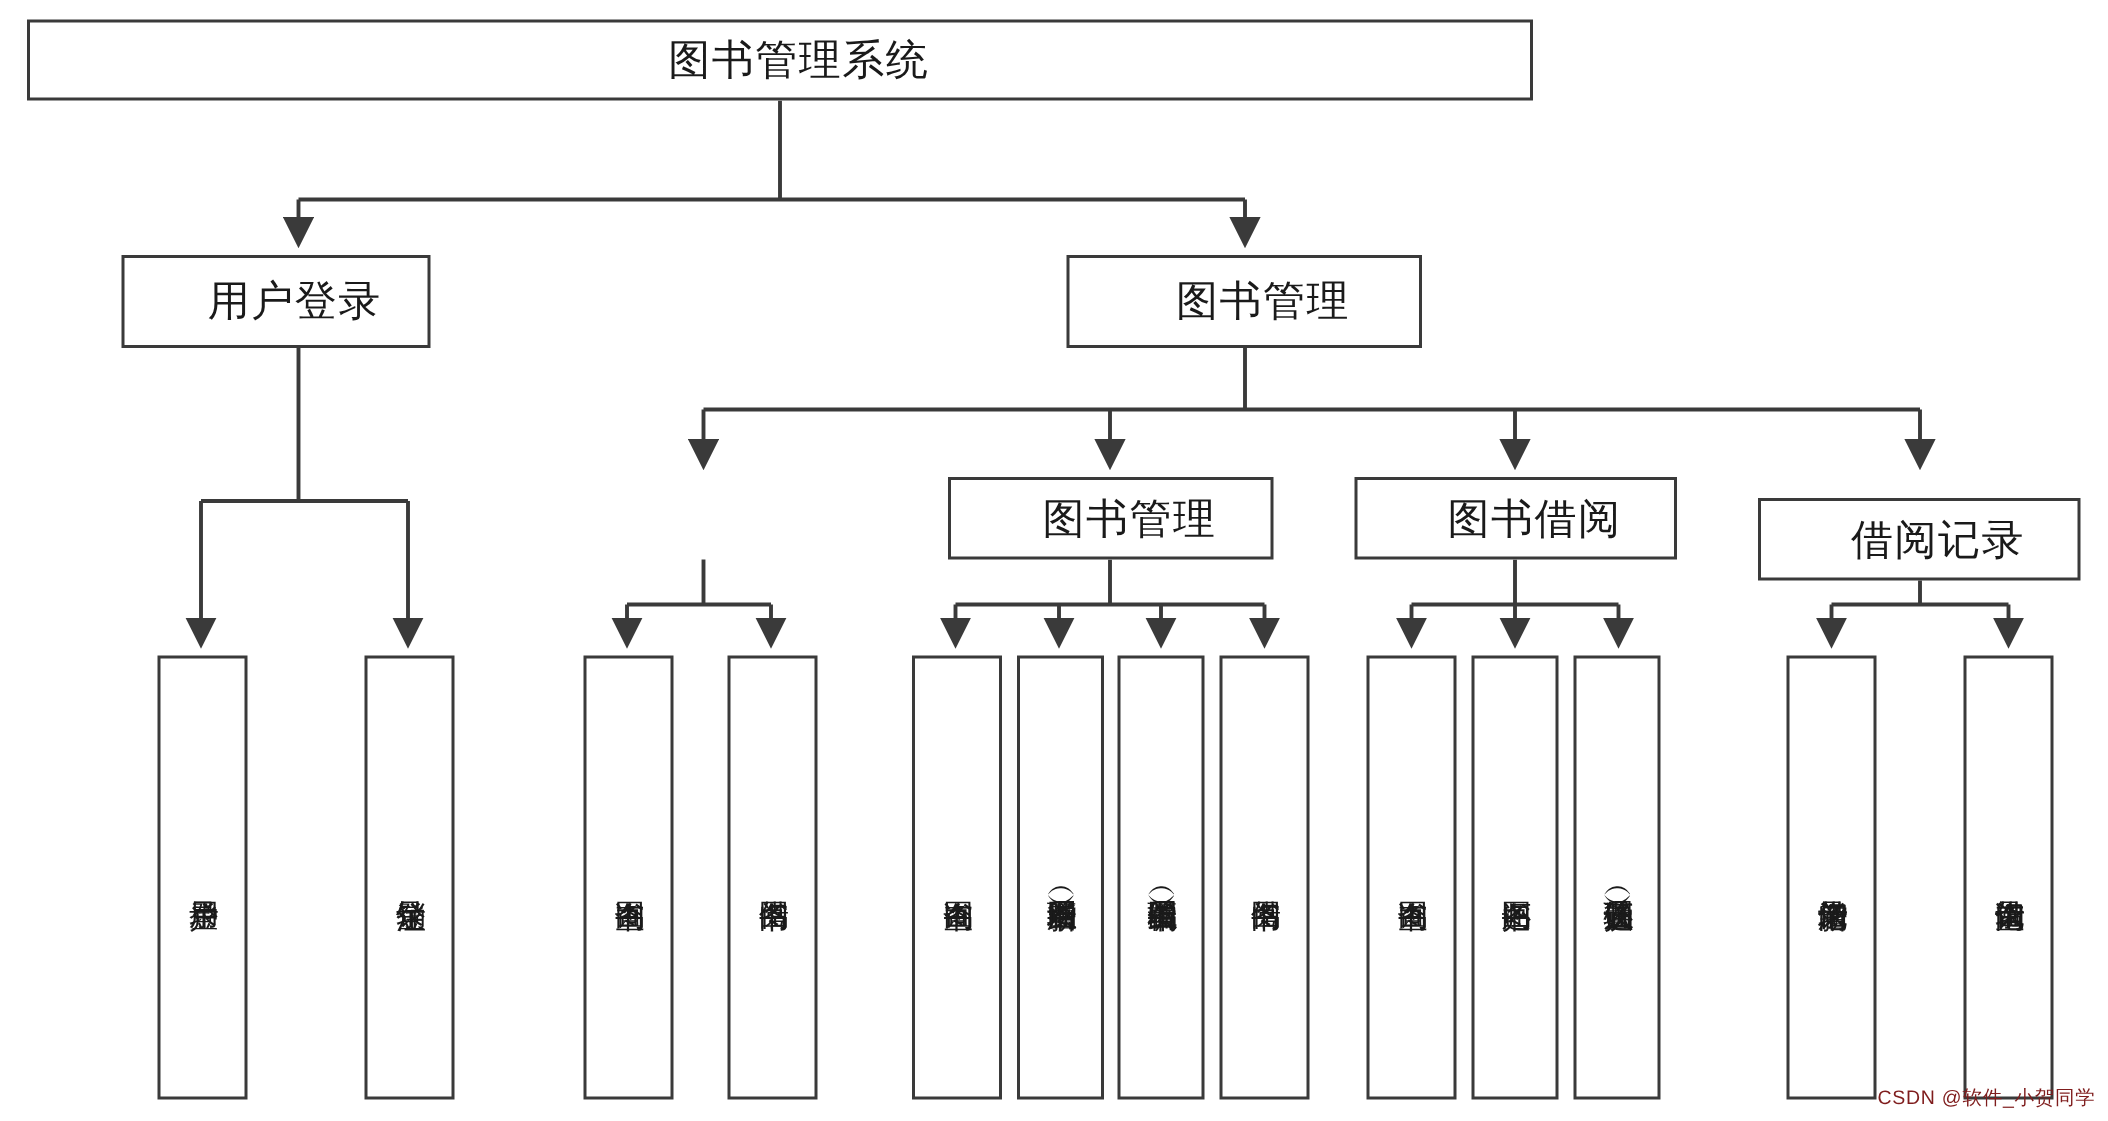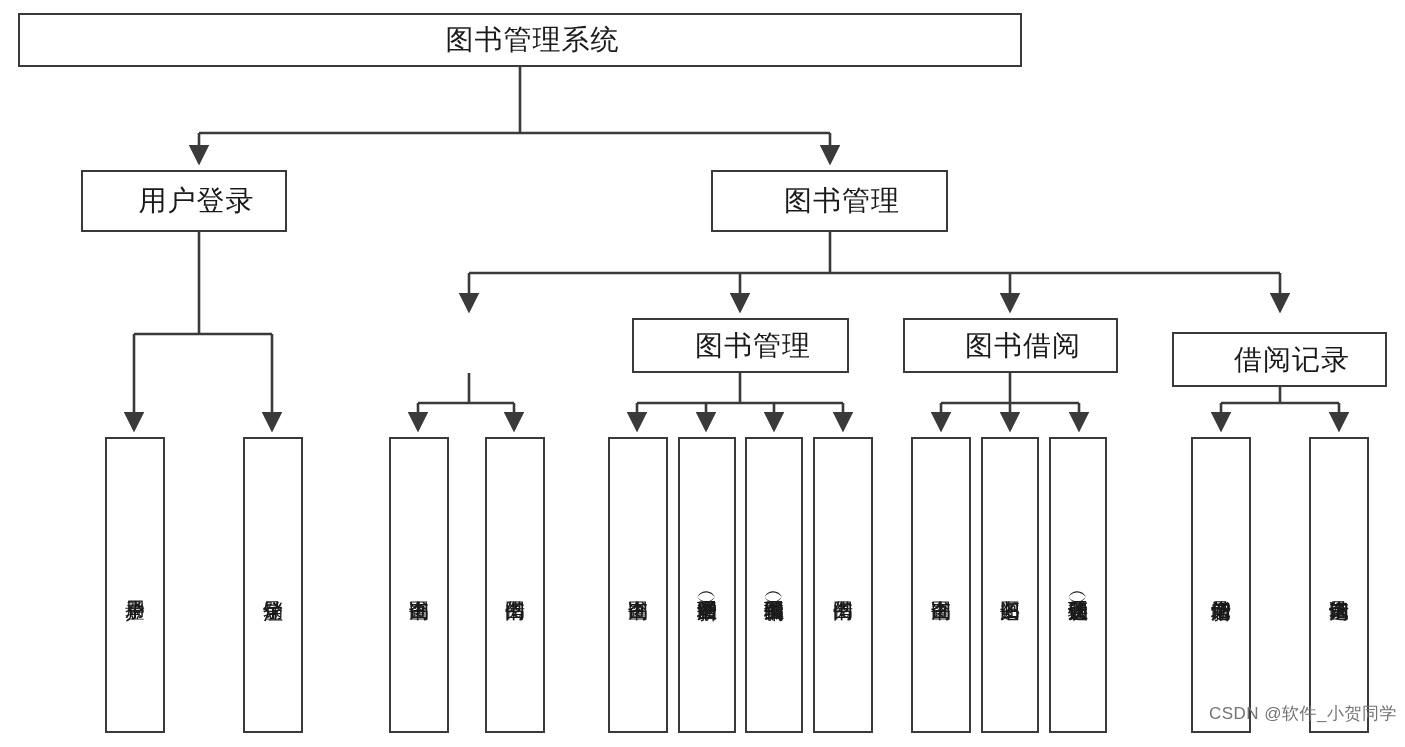--- a/index.html
+++ b/index.html
@@ -20,22 +20,22 @@
     font-size:20px;line-height:1.05;letter-spacing:0px;
     writing-mode:vertical-rl;text-orientation:upright;
     padding:6px 0;
   }
   .leaf-label{
     writing-mode:vertical-rl;text-orientation:upright;
     display:block;white-space:nowrap;
   }
   svg#wires{position:absolute;left:0;top:0;width:1405px;height:747px;pointer-events:none;}
   #watermark{
-    position:absolute;right:8px;bottom:22px;
-    font-size:17px;color:#737373;letter-spacing:0.5px;
+    position:absolute;right:8px;bottom:6px;
+    font-size:13px;color:#7f1d1d;letter-spacing:0.5px;
     white-space:nowrap;
   }
 </style>
 </head>
 <body>
 
 <div id="canvas">
 
   <svg id="wires" viewBox="0 0 1405 747">
     <defs>

